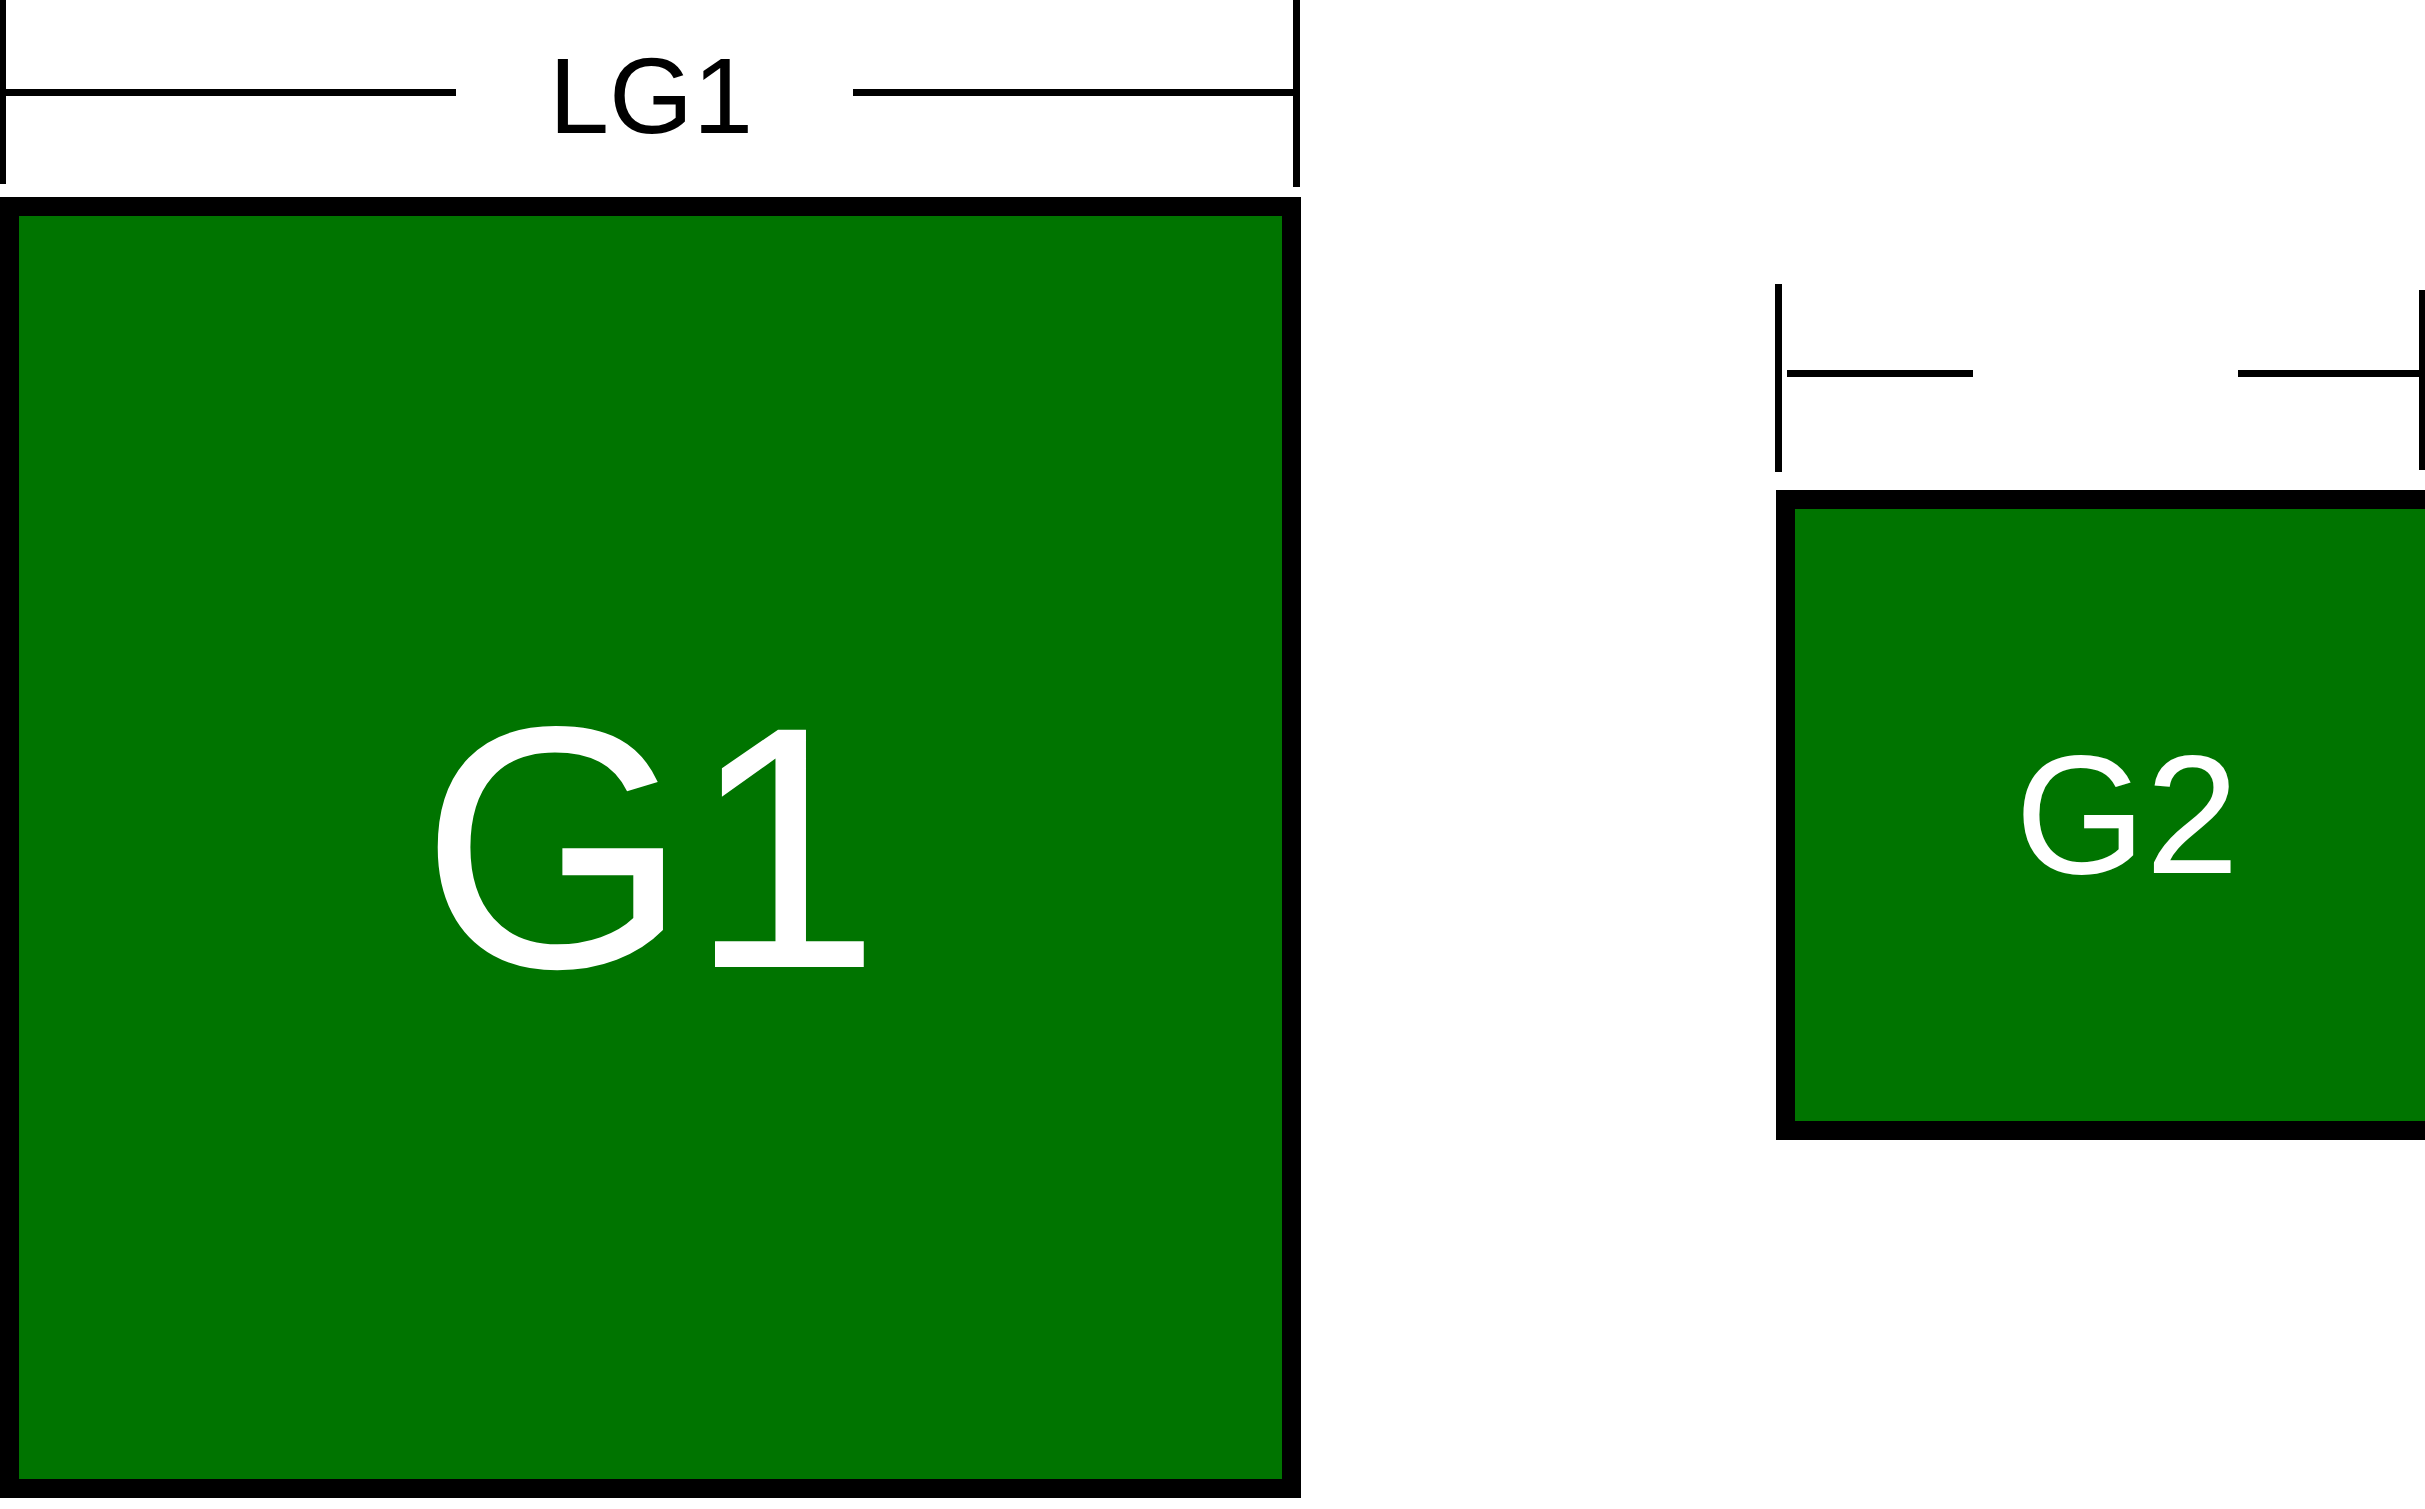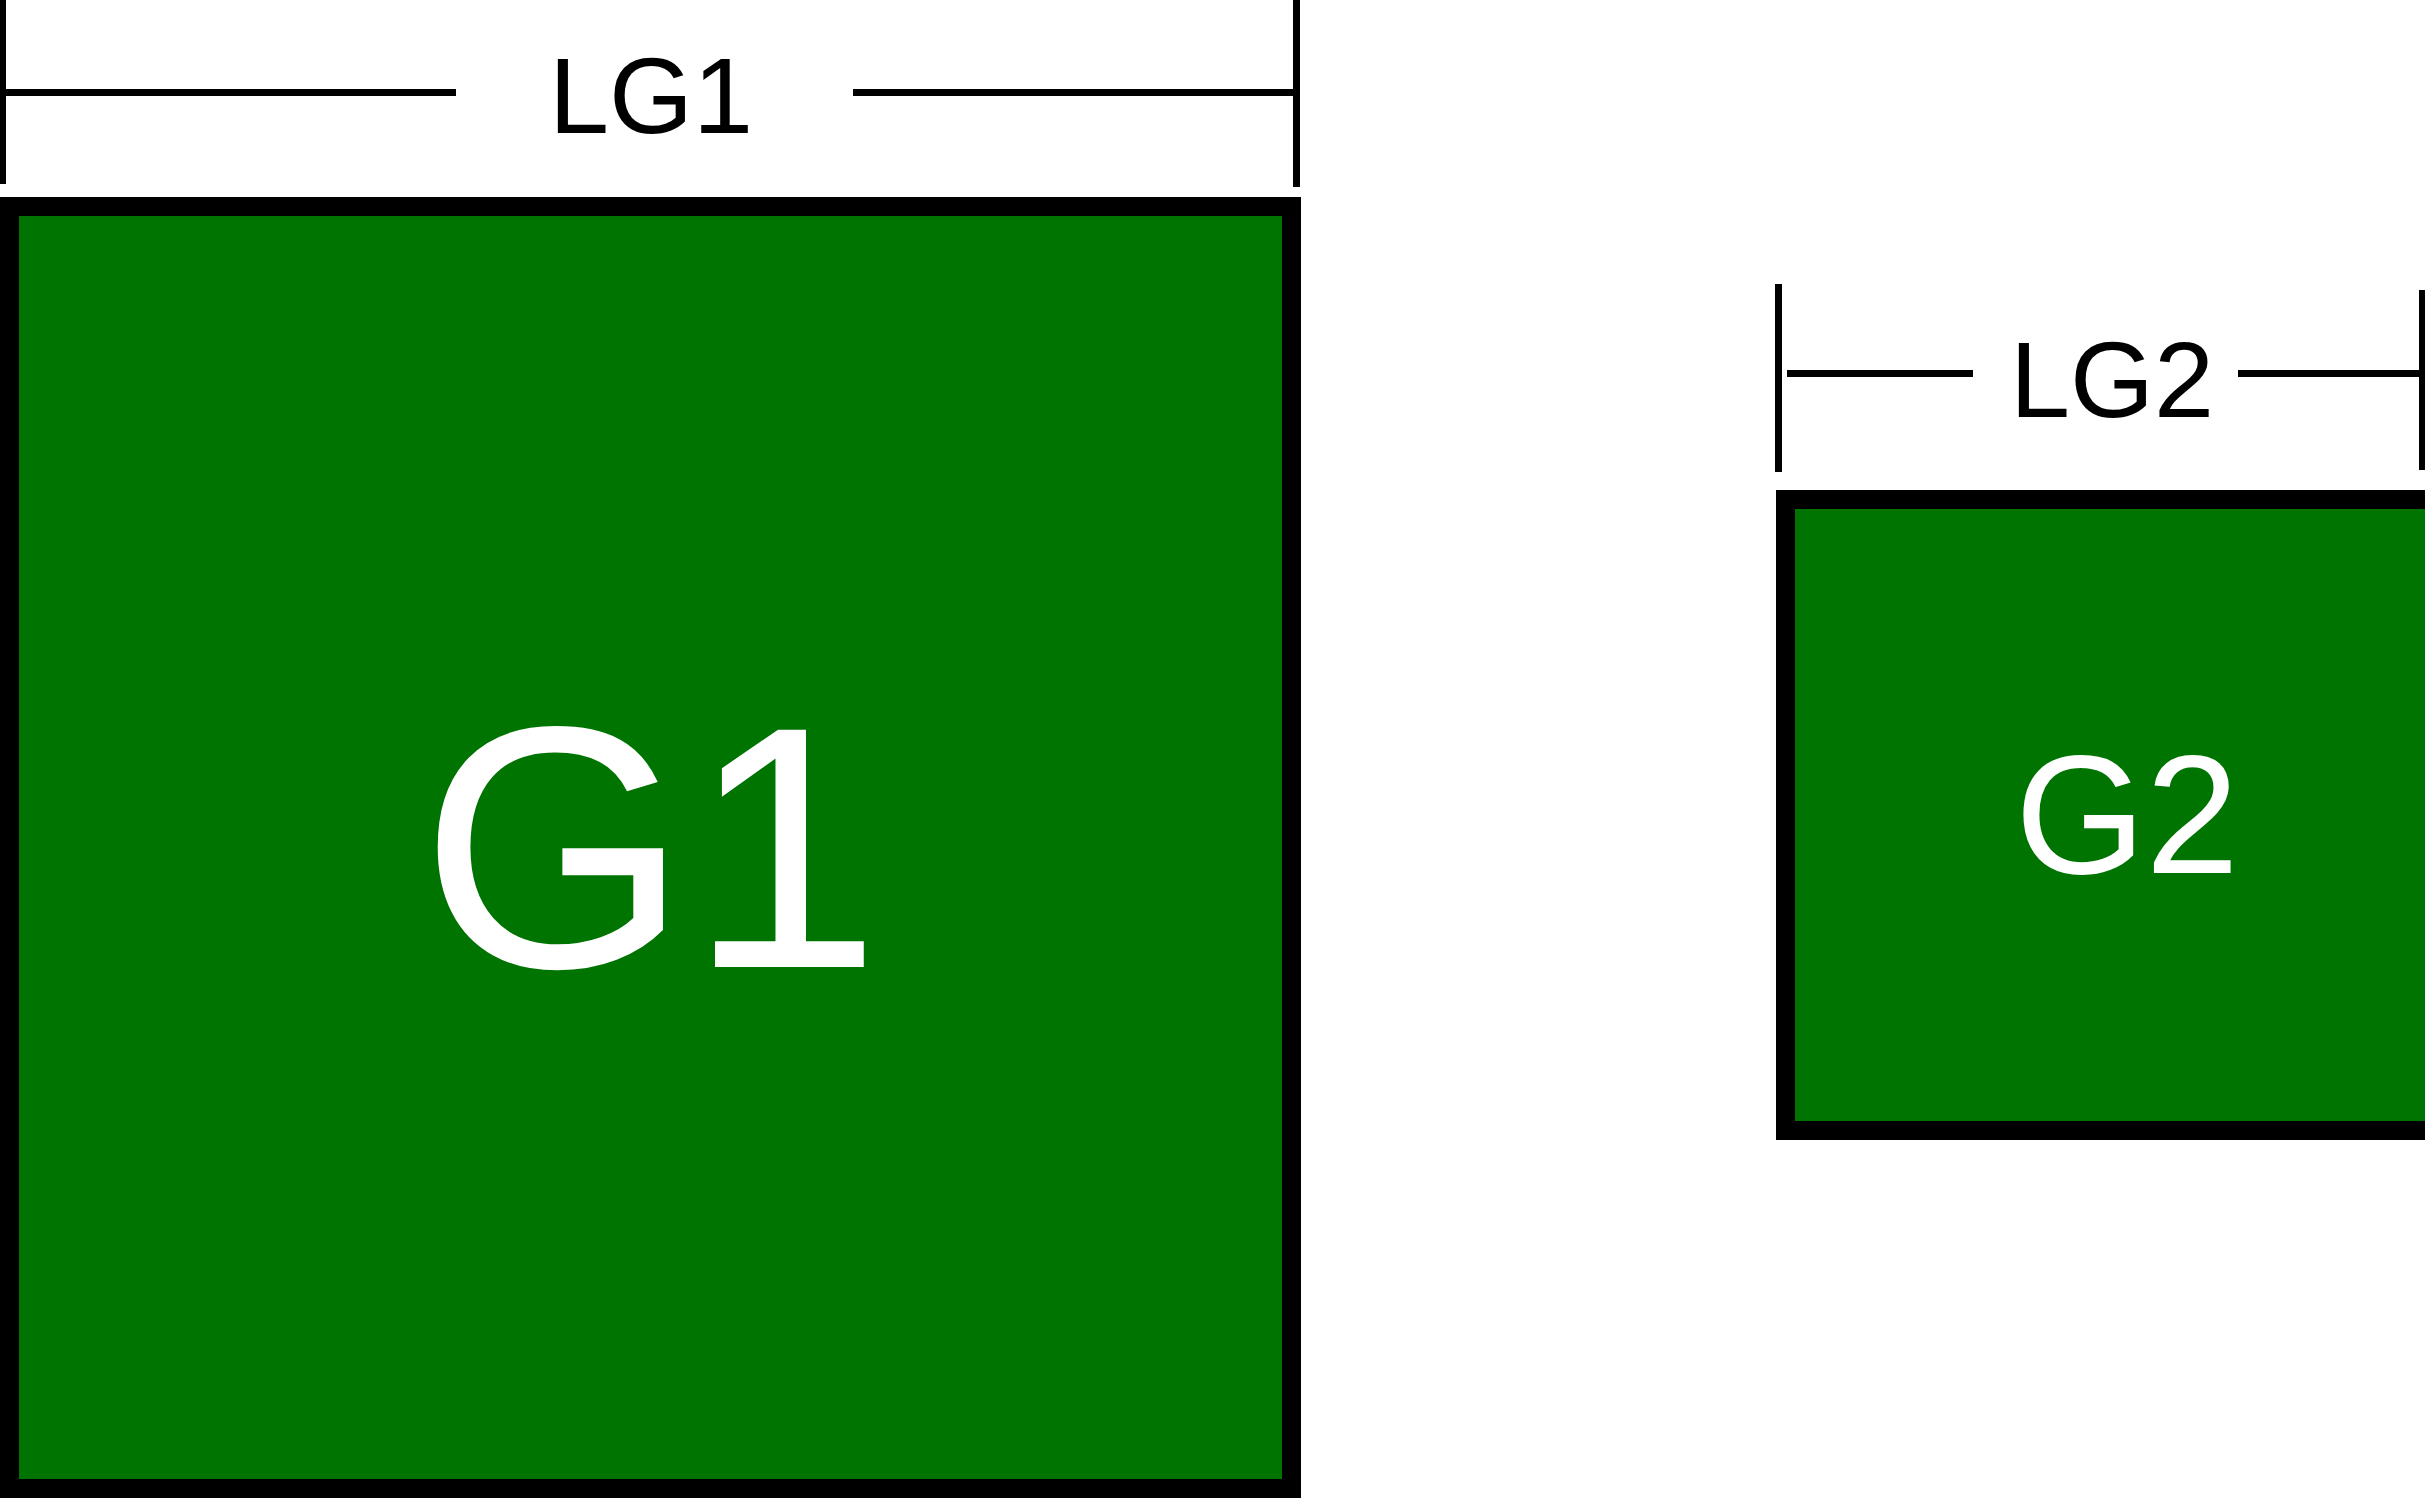--- a/index.html
+++ b/index.html
@@ -57,20 +57,19 @@
   <div class="dim-label" style="left:651px; top:96px;">LG1</div>
 
   <div class="square" style="left:0px; top:197px; width:1301px; height:1301px;">
     <span class="square-label" style="font-size:345px;">G1</span>
   </div>
 
   <div class="ext-line" style="left:1775px; top:284px; width:7px; height:188px;"></div>
   <div class="ext-line" style="left:2419px; top:290px; width:7px; height:180px;"></div>
   <div class="dim-seg" style="left:1787px; top:370px; width:186px; height:7px;"></div>
   <div class="dim-seg" style="left:2238px; top:370px; width:181px; height:7px;"></div>
-  <div class="dim-label" style="left:2112px; top:380px;">LG2</div>
 
   <div class="square" style="left:1776px; top:490px; width:702px; height:650px;">
     <span class="square-label" style="font-size:168px;">G2</span>
   </div>
 
 </div>
 
 
 </body></html>

